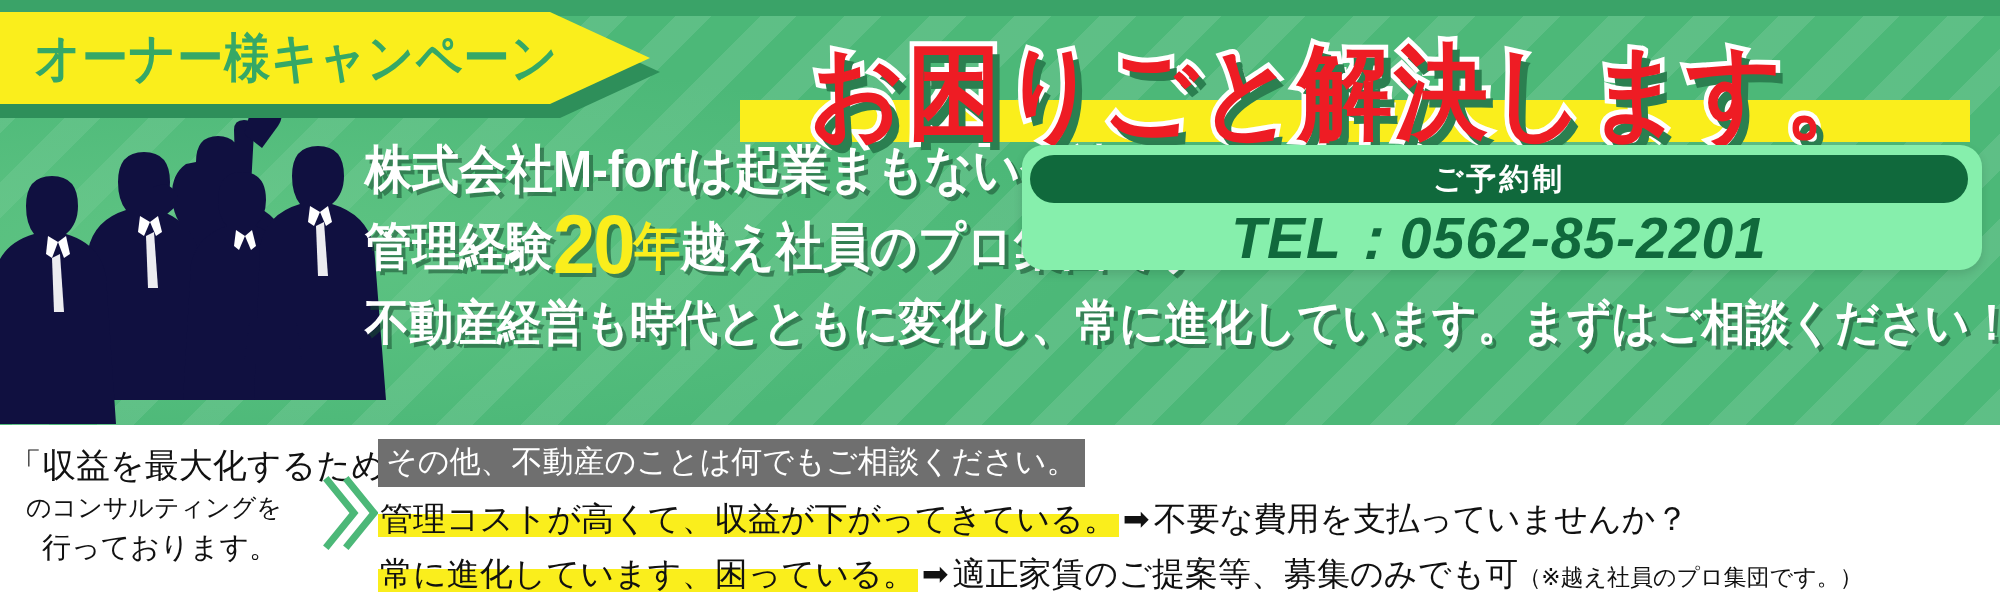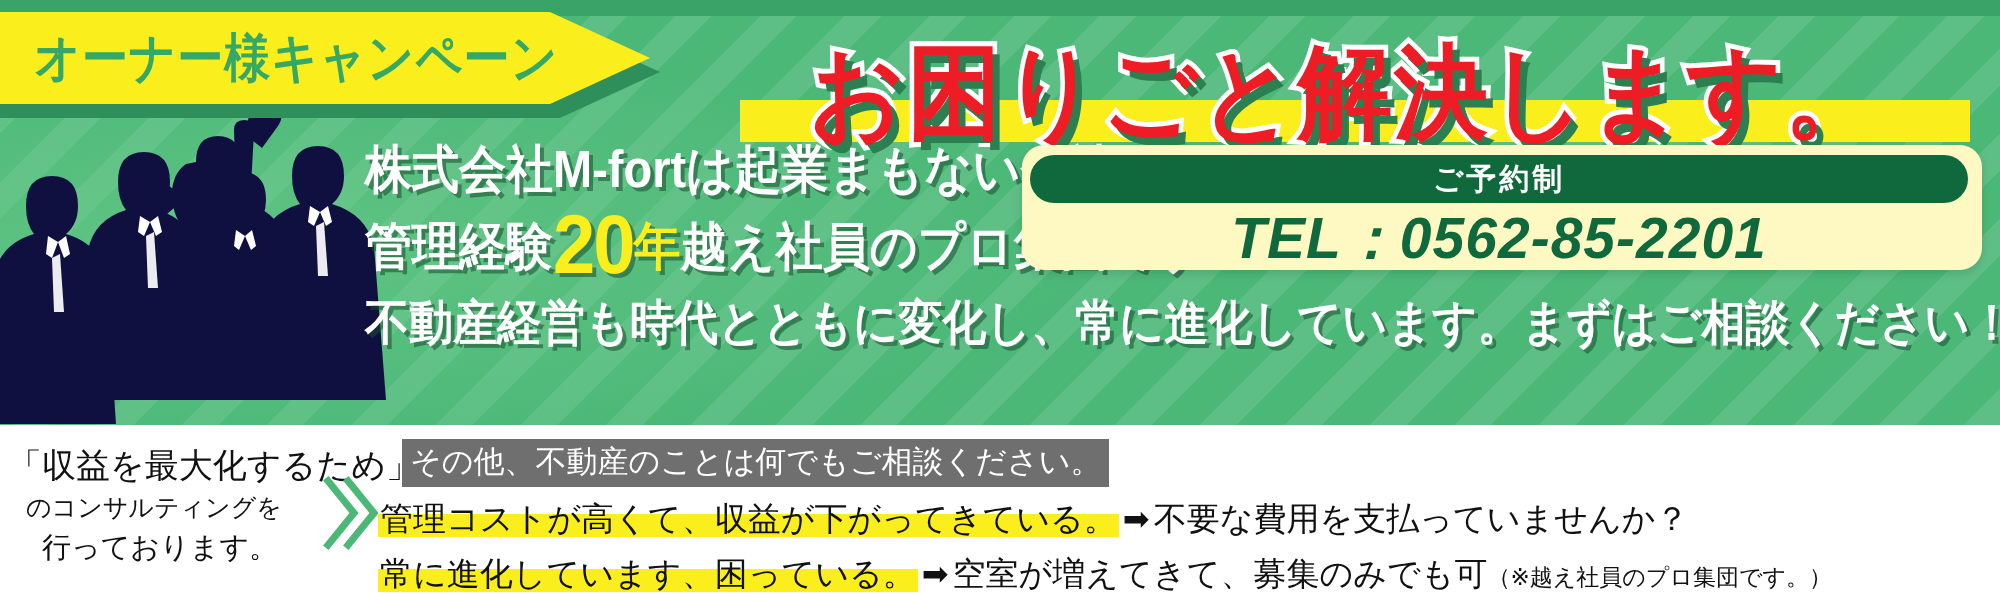--- a/index.html
+++ b/index.html
@@ -88,21 +88,21 @@
   .line3 { font-size:44px; line-height:60px; margin-top:10px; }
   .big20 {
     font-size:76px; color:#faee1c; font-weight:bold;
     letter-spacing:-2px; vertical-align:-8px;
   }
   .yel { color:#faee1c; }
 
   
   .telbox {
     position:absolute; right:18px; top:145px; width:960px; height:125px;
-    background:#fef9c3; border-radius:22px;
+    background:#86efac; border-radius:22px;
     box-shadow:0 4px 10px rgba(0,0,0,0.12);
     padding:10px 14px 8px 8px;
   }
   .tel-pill {
     width:100%; height:48px; background:#10693c; border-radius:24px;
     display:flex; align-items:center; justify-content:center;
     color:#ffffff; font-size:30px; font-weight:bold; letter-spacing:3px;
   }
   .tel-number {
     margin-top:4px; text-align:center;
@@ -125,21 +125,20 @@
 
   .chevrons {
     position:absolute; left:322px; top:48px; width:56px; height:80px;
   }
 
   .bullets { position:absolute; left:378px; top:14px; width:1610px; }
   .b-head {
     display:inline-block; background:#6f6f6f; color:#ffffff;
     font-size:31px; line-height:42px; padding:2px 8px 4px 8px;
     white-space:nowrap;
-    margin-left:24px;
   }
   .b-row {
     font-size:33px; line-height:46px; color:#111111;
     white-space:nowrap; margin-top:9px;
   }
   .hl-y {
     background:linear-gradient(to top, #faee1c 62%, rgba(250,238,28,0) 62%);
     padding:0 2px;
   }
   .arrow { font-size:32px; padding:0 4px; }
@@ -232,17 +231,17 @@
       </svg>
     </div>
 
     <div class="bullets">
       <div>
         <span class="b-head">その他、不動産のことは何でもご相談ください。</span>
       </div>
 
       <div class="b-row"><span class="hl-y">管理コストが高くて、収益が下がってきている。</span><span class="arrow">➡</span><span>不要な費用を支払っていませんか？</span></div>
 
-      <div class="b-row"><span class="hl-y">常に進化しています、困っている。</span><span class="arrow">➡</span><span>空室が増えてきて、募集のみでも可</span><span class="small-note">（※越え社員のプロ集団です。）</span></div>
+      <div class="b-row"><span class="hl-y">常に進化しています、困っている。</span><span class="arrow">➡</span><span>適正家賃のご提案等、募集のみでも可</span><span class="small-note">（※越え社員のプロ集団です。）</span></div>
     </div>
   </div>
 
 </div>
 
 </body></html>

